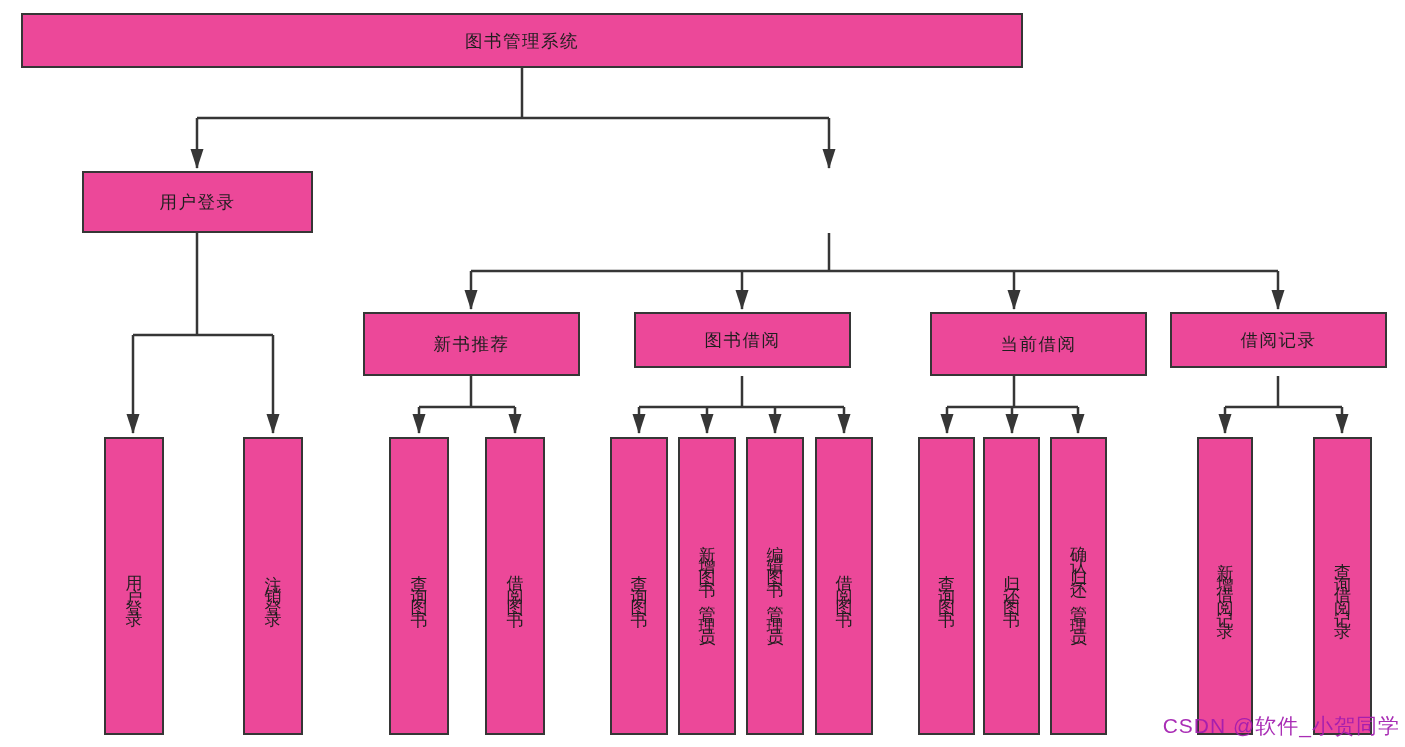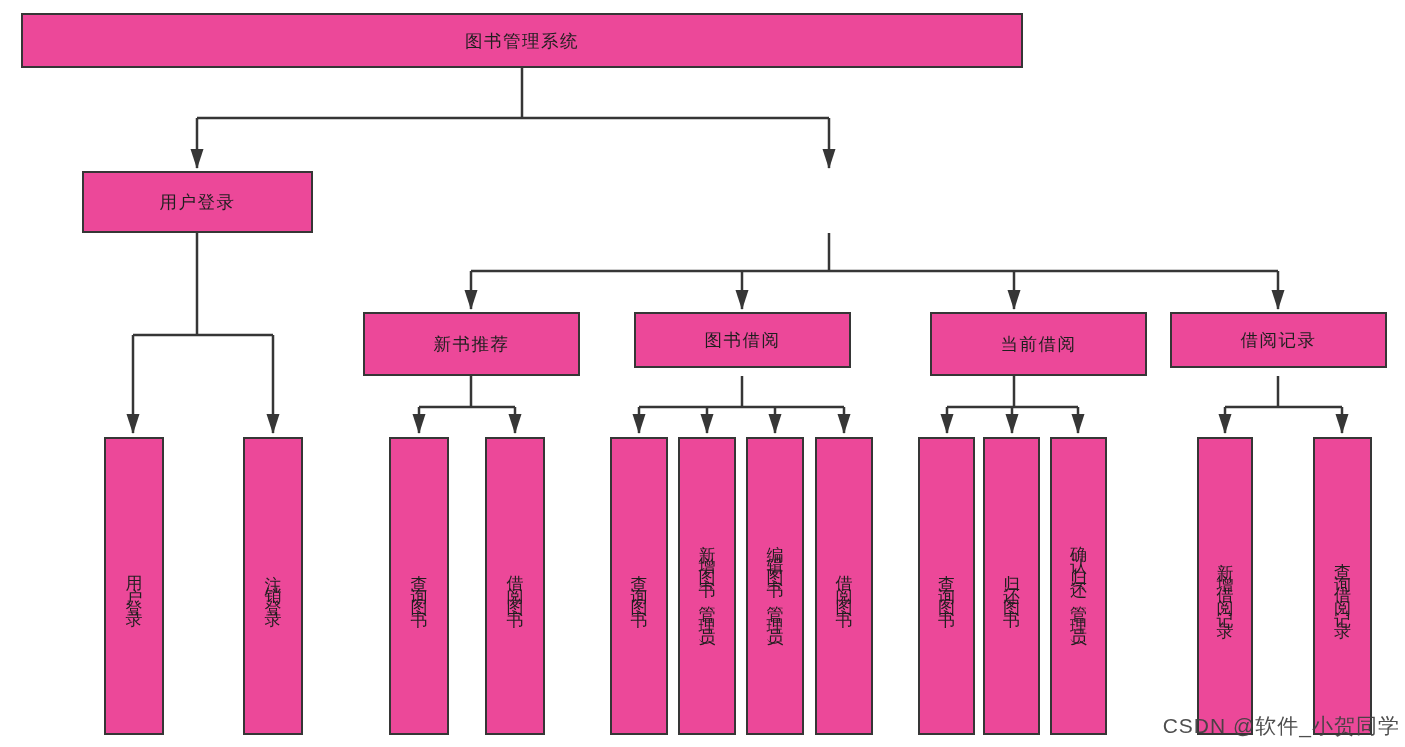--- a/index.html
+++ b/index.html
@@ -34,21 +34,21 @@
     letter-spacing:12px;
     color:#1f1f1f;
     line-height:1;
   }
   .watermark{
     position:absolute;
     right:5px;top:712px;
     z-index:3;
     font-size:21px;
     letter-spacing:1px;
-    color:#404040;
+    color:#a21caf;
     opacity:.92;
     white-space:nowrap;
   }
 </style>
 </head>
 <body>
 
 <div class="stage">
 
   <svg class="connectors" width="1405" height="747" viewBox="0 0 1405 747">

